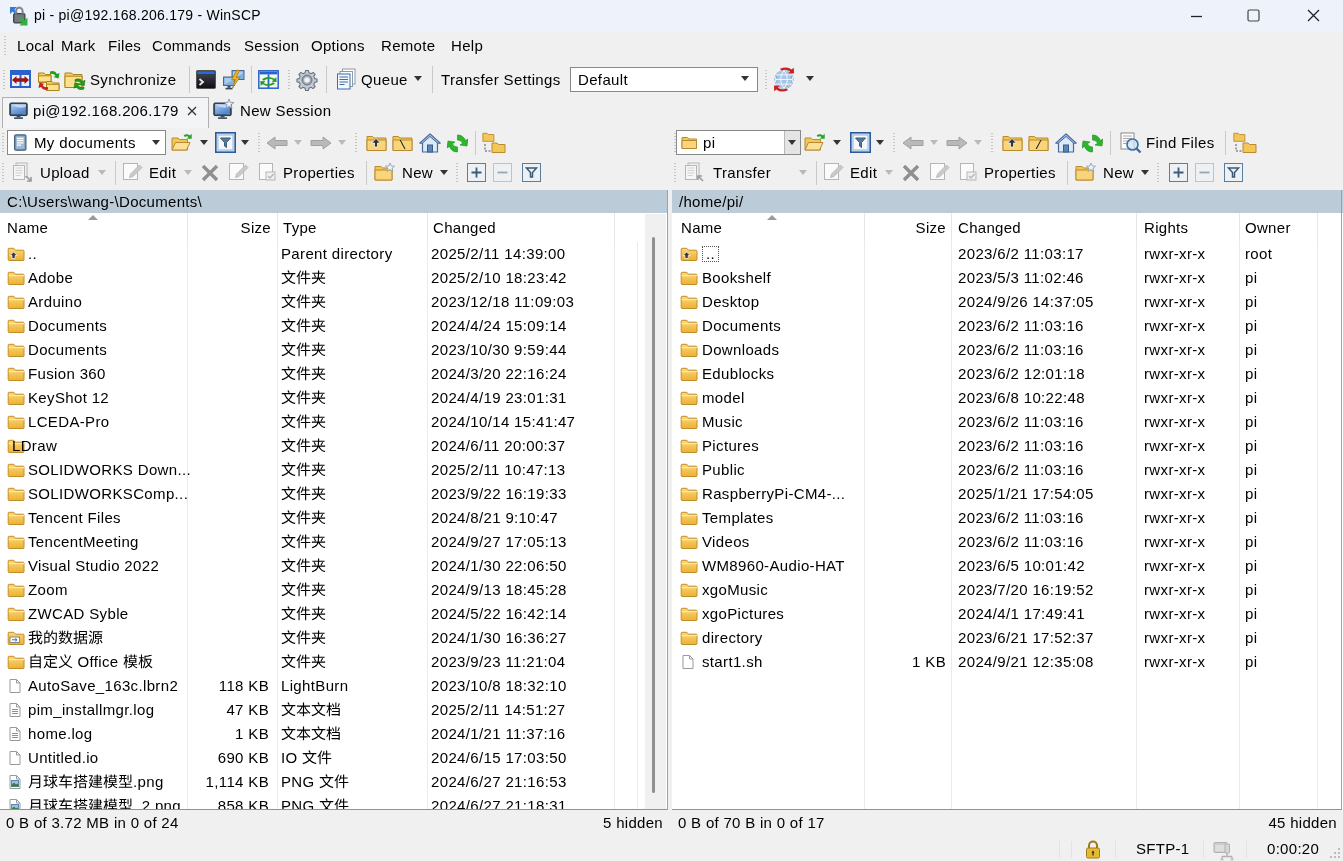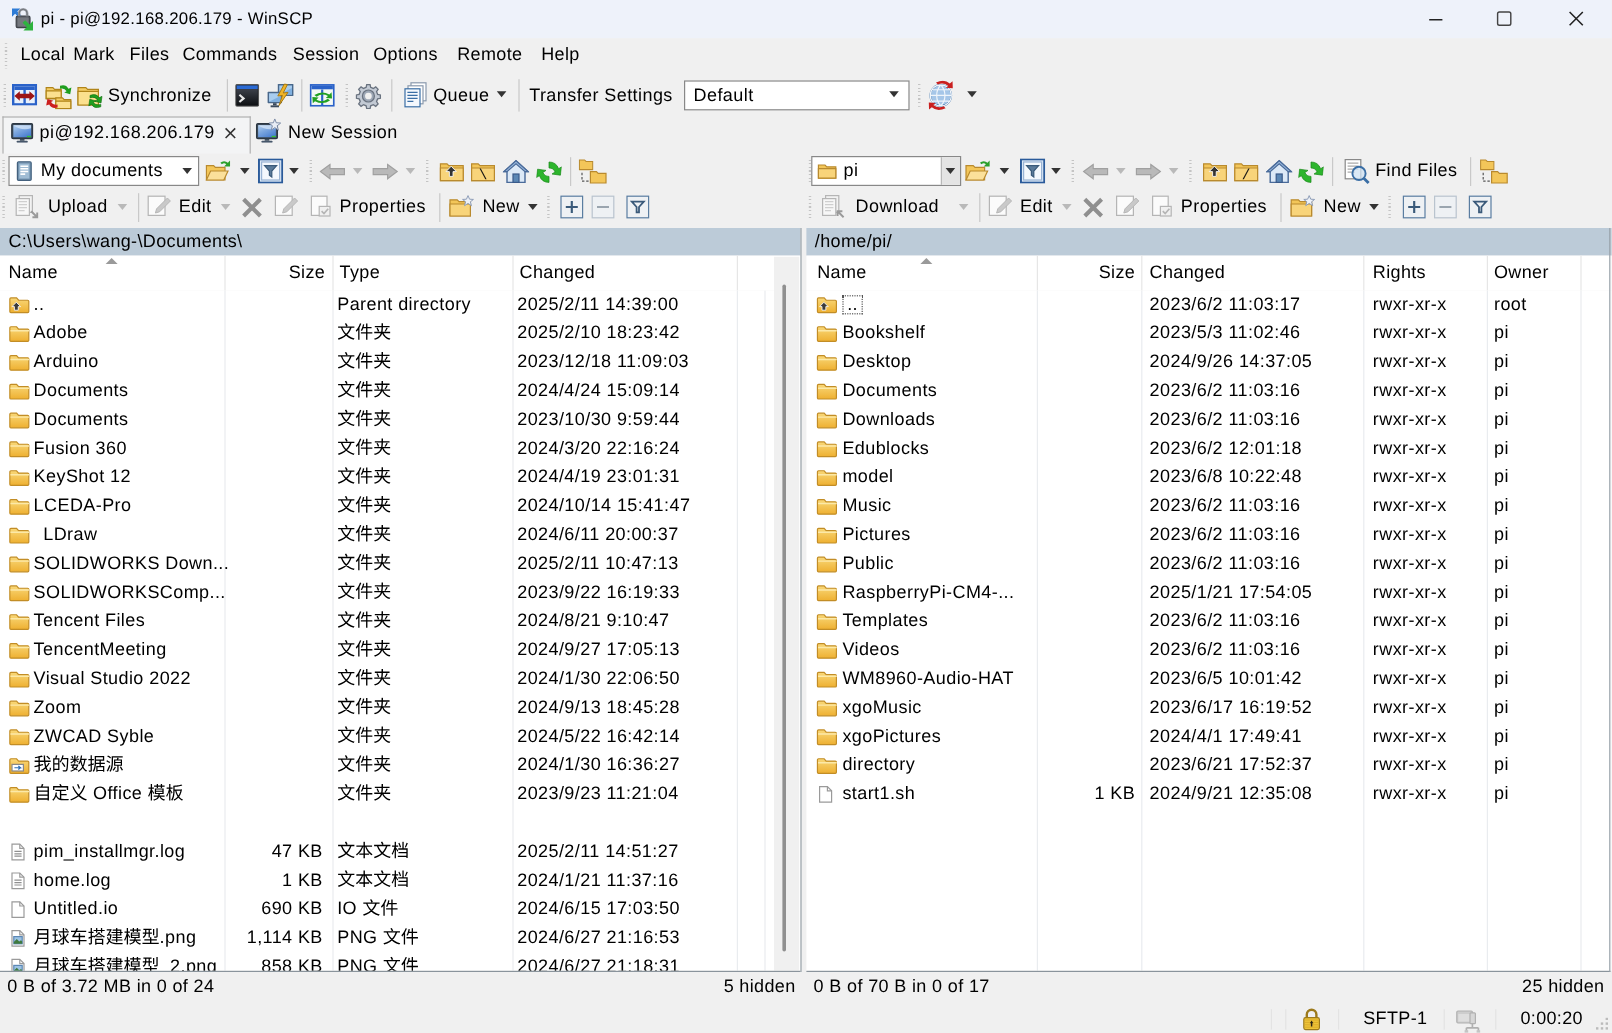--- a/index.html
+++ b/index.html
@@ -412,21 +412,21 @@
       <span class="c" style="left:28px">LCEDA-Pro</span>
       <span class="c" style="left:281px"><svg class="cj" width="45" height="16" viewBox="0 -13 45 16" style="vertical-align:-3px">
           <path d="M10.872731323242187 -9.445647583007812 12.030607910156249 -9.110991210937499Q11.078259887695312 -6.38759033203125 9.597460327148436 -4.409240112304687Q8.116660766601562 -2.430889892578125 6.047035217285156 -1.074290771484375Q3.97740966796875 0.282308349609375 1.2481585693359374 1.1629559326171874Q1.1830572509765624 1.03020263671875 1.0603546142578124 0.8306982421875Q0.9376519775390625 0.63119384765625 0.7986740112304687 0.43168945312499996Q0.659696044921875 0.23218505859375 0.54119384765625 0.10528198242187499Q3.2236431884765624 -0.6685638427734375 5.2256167602539065 -1.9236849975585937Q7.22759033203125 -3.17880615234375 8.62281280517578 -5.031903076171875Q10.018035278320312 -6.885 10.872731323242187 -9.445647583007812ZM4.0515197753906245 -9.383845825195312Q4.905466918945312 -7.061700439453125 6.358138732910156 -5.169980163574218Q7.8108105468749995 -3.278259887695312 9.850658569335938 -1.940638732910156Q11.890506591796875 -0.603017578125 14.506356811523437 0.055180664062499996Q14.385303955078124 0.1762335205078125 14.237550659179686 0.36531280517578124Q14.08979736328125 0.55439208984375 13.95666961669922 0.7447467041015625Q13.823541870117188 0.9351013183593749 13.731740112304687 1.0978546142578125Q11.042387695312499 0.35370483398437497 8.983339233398437 -1.061993408203125Q6.924290771484375 -2.477691650390625 5.446568298339844 -4.499240112304687Q3.9688458251953125 -6.5207885742187495 3.014696044921875 -9.052489013671874ZM0.7522467041015625 -9.953259887695312H14.313603515625V-8.85718505859375H0.7522467041015625ZM6.34619384765625 -12.348299560546874 7.51502197265625 -12.699757690429687Q7.864070434570312 -12.16560791015625 8.201044006347656 -11.514383239746094Q8.538017578125 -10.863158569335937 8.697916259765625 -10.392308349609374L7.461436157226562 -9.993299560546875Q7.3223876953125 -10.458299560546875 7.002964782714844 -11.125799560546874Q6.683541870117187 -11.793299560546874 6.34619384765625 -12.348299560546874ZM24.063440551757814 -12.419555053710937H25.188766479492188V1.1995550537109374H24.063440551757814ZM21.473541870117188 -11.84520263671875 22.557916259765626 -11.62979736328125Q22.35706604003906 -10.584898681640624 22.063290710449216 -9.575323791503905Q21.769515380859374 -8.565748901367186 21.400365600585936 -7.692823791503906Q21.0312158203125 -6.819898681640625 20.595466918945313 -6.1415991210937495Q20.495264282226564 -6.224251098632812 20.316610107421877 -6.332328186035156Q20.13795593261719 -6.4404052734374995 19.95637664794922 -6.540982360839843Q19.77479736328125 -6.641559448242187 19.632894287109373 -6.700810546875Q20.068643188476564 -7.325709228515625 20.424442749023438 -8.154383239746094Q20.780242309570312 -8.983057250976563 21.04439208984375 -9.92588104248047Q21.30854187011719 -10.868704833984374 21.473541870117188 -11.84520263671875ZM21.62145812988281 -9.52921142578125H28.631255493164062V-8.42398681640625H21.33765197753906ZM19.749149780273438 -5.117713623046875H29.28975769042969V-4.012489013671875H19.749149780273438ZM19.014735717773437 -12.545405273437499 20.08155944824219 -12.220647583007812Q19.610709228515624 -10.95479736328125 18.987308349609375 -9.71842071533203Q18.363907470703126 -8.482044067382812 17.637156372070315 -7.389817199707031Q16.9104052734375 -6.29759033203125 16.12200439453125 -5.4458898925781245Q16.068603515625 -5.578643188476562 15.953026428222657 -5.789473571777343Q15.837449340820312 -6.000303955078125 15.710171813964845 -6.214059448242187Q15.582894287109376 -6.4278149414062495 15.476092529296874 -6.560568237304687Q16.185140991210936 -7.293766479492187 16.838389892578125 -8.255264282226562Q17.491638793945313 -9.216762084960937 18.0548876953125 -10.313259887695313Q18.618136596679687 -11.409757690429688 19.014735717773437 -12.545405273437499ZM17.49898681640625 -8.679594726562499 18.562510986328125 -9.743118896484374 18.580810546875 -9.728118896484375V1.172105712890625H17.49898681640625ZM31.35659912109375 -10.354960327148437H43.61595153808594V-9.253035278320311H31.35659912109375ZM30.873744506835937 -5.490162963867188H44.1354052734375V-4.35898681640625H30.873744506835937ZM32.67119384765625 -8.606092529296875 33.67546691894531 -8.876396484375Q33.96526428222656 -8.437348022460938 34.223411865234375 -7.917074890136719Q34.48155944824219 -7.3968017578125 34.68098236083985 -6.908178405761719Q34.8804052734375 -6.419555053710937 34.97115417480469 -6.034656372070312L33.89592956542969 -5.713502197265624Q33.81688110351563 -6.09840087890625 33.62788330078125 -6.59909912109375Q33.43888549804687 -7.09979736328125 33.19243835449218 -7.6304956054687505Q32.9459912109375 -8.16119384765625 32.67119384765625 -8.606092529296875ZM41.04898681640625 -8.92979736328125 42.17101318359375 -8.599493408203125Q41.8944140625 -8.10119384765625 41.57956604003906 -7.560070495605468Q41.264718017578126 -7.018947143554687 40.943645324707035 -6.52702423095703Q40.622572631835936 -6.0351013183593745 40.33607482910156 -5.66520263671875L39.438603515625 -5.96220703125Q39.71925109863281 -6.35880615234375 40.019848022460934 -6.879079284667968Q40.32044494628906 -7.399352416992187 40.593966979980465 -7.942125549316406Q40.86748901367187 -8.484898681640624 41.04898681640625 -8.92979736328125ZM36.96643615722656 -12.581255493164061H38.16526428222656Q38.1594140625 -10.416903076171875 38.0994140625 -8.563876647949218Q38.0394140625 -6.710850219726562 37.73648895263672 -5.179949340820312Q37.43356384277344 -3.649048461914062 36.727288513183595 -2.426922912597656Q36.02101318359375 -1.2047973632812499 34.73723785400391 -0.2993215942382812Q33.453462524414064 0.6061541748046875 31.395911865234375 1.1962554931640625Q31.339960327148436 1.0459515380859374 31.220182800292967 0.8660220336914062Q31.1004052734375 0.6860925292968749 30.960151977539063 0.5120132446289062Q30.819898681640623 0.3379339599609375 30.683845825195313 0.2227313232421875Q32.64119384765625 -0.31141845703125 33.84981719970703 -1.1300418090820312Q35.05844055175781 -1.9486651611328125 35.70876434326172 -3.0630880737304684Q36.35908813476563 -4.177510986328125 36.61903747558594 -5.599433898925781Q36.87898681640625 -7.021356811523437 36.91978637695313 -8.762105712890625Q36.9605859375 -10.502854614257812 36.96643615722656 -12.581255493164061ZM38.1876123046875 -5.253907470703125Q38.890810546875 -3.224110107421875 40.435132141113286 -1.8297885131835938Q41.97945373535156 -0.4354669189453125 44.31135681152344 0.11773132324218749Q44.19030395507812 0.2387841796875 44.045475769042966 0.41743835449218747Q43.90064758300781 0.596092529296875 43.7795947265625 0.7818722534179687Q43.65854187011719 0.9676519775390625 43.57259033203125 1.1212554931640624Q41.943885498046875 0.6745550537109375 40.70346038818359 -0.16964538574218746Q39.46303527832031 -1.0138458251953124 38.575636596679686 -2.227722473144531Q37.68823791503906 -3.4415991210937498 37.13653747558594 -5.001903076171875Z"></path>
         </svg></span>
       <span class="c" style="left:431px">2024/10/14 15:41:47</span>
     </div>
     <div class="row" style="top:192px">
       <svg class="ic" style="left:7px;top:4px" width="18" height="16">
         <use href="#fo"></use>
       </svg>
-      <span class="c" style="left:36px">LDraw</span>
+      <span class="c" style="left:12px">LDraw</span>
       <span class="c" style="left:281px"><svg class="cj" width="45" height="16" viewBox="0 -13 45 16" style="vertical-align:-3px">
           <path d="M10.872731323242187 -9.445647583007812 12.030607910156249 -9.110991210937499Q11.078259887695312 -6.38759033203125 9.597460327148436 -4.409240112304687Q8.116660766601562 -2.430889892578125 6.047035217285156 -1.074290771484375Q3.97740966796875 0.282308349609375 1.2481585693359374 1.1629559326171874Q1.1830572509765624 1.03020263671875 1.0603546142578124 0.8306982421875Q0.9376519775390625 0.63119384765625 0.7986740112304687 0.43168945312499996Q0.659696044921875 0.23218505859375 0.54119384765625 0.10528198242187499Q3.2236431884765624 -0.6685638427734375 5.2256167602539065 -1.9236849975585937Q7.22759033203125 -3.17880615234375 8.62281280517578 -5.031903076171875Q10.018035278320312 -6.885 10.872731323242187 -9.445647583007812ZM4.0515197753906245 -9.383845825195312Q4.905466918945312 -7.061700439453125 6.358138732910156 -5.169980163574218Q7.8108105468749995 -3.278259887695312 9.850658569335938 -1.940638732910156Q11.890506591796875 -0.603017578125 14.506356811523437 0.055180664062499996Q14.385303955078124 0.1762335205078125 14.237550659179686 0.36531280517578124Q14.08979736328125 0.55439208984375 13.95666961669922 0.7447467041015625Q13.823541870117188 0.9351013183593749 13.731740112304687 1.0978546142578125Q11.042387695312499 0.35370483398437497 8.983339233398437 -1.061993408203125Q6.924290771484375 -2.477691650390625 5.446568298339844 -4.499240112304687Q3.9688458251953125 -6.5207885742187495 3.014696044921875 -9.052489013671874ZM0.7522467041015625 -9.953259887695312H14.313603515625V-8.85718505859375H0.7522467041015625ZM6.34619384765625 -12.348299560546874 7.51502197265625 -12.699757690429687Q7.864070434570312 -12.16560791015625 8.201044006347656 -11.514383239746094Q8.538017578125 -10.863158569335937 8.697916259765625 -10.392308349609374L7.461436157226562 -9.993299560546875Q7.3223876953125 -10.458299560546875 7.002964782714844 -11.125799560546874Q6.683541870117187 -11.793299560546874 6.34619384765625 -12.348299560546874ZM24.063440551757814 -12.419555053710937H25.188766479492188V1.1995550537109374H24.063440551757814ZM21.473541870117188 -11.84520263671875 22.557916259765626 -11.62979736328125Q22.35706604003906 -10.584898681640624 22.063290710449216 -9.575323791503905Q21.769515380859374 -8.565748901367186 21.400365600585936 -7.692823791503906Q21.0312158203125 -6.819898681640625 20.595466918945313 -6.1415991210937495Q20.495264282226564 -6.224251098632812 20.316610107421877 -6.332328186035156Q20.13795593261719 -6.4404052734374995 19.95637664794922 -6.540982360839843Q19.77479736328125 -6.641559448242187 19.632894287109373 -6.700810546875Q20.068643188476564 -7.325709228515625 20.424442749023438 -8.154383239746094Q20.780242309570312 -8.983057250976563 21.04439208984375 -9.92588104248047Q21.30854187011719 -10.868704833984374 21.473541870117188 -11.84520263671875ZM21.62145812988281 -9.52921142578125H28.631255493164062V-8.42398681640625H21.33765197753906ZM19.749149780273438 -5.117713623046875H29.28975769042969V-4.012489013671875H19.749149780273438ZM19.014735717773437 -12.545405273437499 20.08155944824219 -12.220647583007812Q19.610709228515624 -10.95479736328125 18.987308349609375 -9.71842071533203Q18.363907470703126 -8.482044067382812 17.637156372070315 -7.389817199707031Q16.9104052734375 -6.29759033203125 16.12200439453125 -5.4458898925781245Q16.068603515625 -5.578643188476562 15.953026428222657 -5.789473571777343Q15.837449340820312 -6.000303955078125 15.710171813964845 -6.214059448242187Q15.582894287109376 -6.4278149414062495 15.476092529296874 -6.560568237304687Q16.185140991210936 -7.293766479492187 16.838389892578125 -8.255264282226562Q17.491638793945313 -9.216762084960937 18.0548876953125 -10.313259887695313Q18.618136596679687 -11.409757690429688 19.014735717773437 -12.545405273437499ZM17.49898681640625 -8.679594726562499 18.562510986328125 -9.743118896484374 18.580810546875 -9.728118896484375V1.172105712890625H17.49898681640625ZM31.35659912109375 -10.354960327148437H43.61595153808594V-9.253035278320311H31.35659912109375ZM30.873744506835937 -5.490162963867188H44.1354052734375V-4.35898681640625H30.873744506835937ZM32.67119384765625 -8.606092529296875 33.67546691894531 -8.876396484375Q33.96526428222656 -8.437348022460938 34.223411865234375 -7.917074890136719Q34.48155944824219 -7.3968017578125 34.68098236083985 -6.908178405761719Q34.8804052734375 -6.419555053710937 34.97115417480469 -6.034656372070312L33.89592956542969 -5.713502197265624Q33.81688110351563 -6.09840087890625 33.62788330078125 -6.59909912109375Q33.43888549804687 -7.09979736328125 33.19243835449218 -7.6304956054687505Q32.9459912109375 -8.16119384765625 32.67119384765625 -8.606092529296875ZM41.04898681640625 -8.92979736328125 42.17101318359375 -8.599493408203125Q41.8944140625 -8.10119384765625 41.57956604003906 -7.560070495605468Q41.264718017578126 -7.018947143554687 40.943645324707035 -6.52702423095703Q40.622572631835936 -6.0351013183593745 40.33607482910156 -5.66520263671875L39.438603515625 -5.96220703125Q39.71925109863281 -6.35880615234375 40.019848022460934 -6.879079284667968Q40.32044494628906 -7.399352416992187 40.593966979980465 -7.942125549316406Q40.86748901367187 -8.484898681640624 41.04898681640625 -8.92979736328125ZM36.96643615722656 -12.581255493164061H38.16526428222656Q38.1594140625 -10.416903076171875 38.0994140625 -8.563876647949218Q38.0394140625 -6.710850219726562 37.73648895263672 -5.179949340820312Q37.43356384277344 -3.649048461914062 36.727288513183595 -2.426922912597656Q36.02101318359375 -1.2047973632812499 34.73723785400391 -0.2993215942382812Q33.453462524414064 0.6061541748046875 31.395911865234375 1.1962554931640625Q31.339960327148436 1.0459515380859374 31.220182800292967 0.8660220336914062Q31.1004052734375 0.6860925292968749 30.960151977539063 0.5120132446289062Q30.819898681640623 0.3379339599609375 30.683845825195313 0.2227313232421875Q32.64119384765625 -0.31141845703125 33.84981719970703 -1.1300418090820312Q35.05844055175781 -1.9486651611328125 35.70876434326172 -3.0630880737304684Q36.35908813476563 -4.177510986328125 36.61903747558594 -5.599433898925781Q36.87898681640625 -7.021356811523437 36.91978637695313 -8.762105712890625Q36.9605859375 -10.502854614257812 36.96643615722656 -12.581255493164061ZM38.1876123046875 -5.253907470703125Q38.890810546875 -3.224110107421875 40.435132141113286 -1.8297885131835938Q41.97945373535156 -0.4354669189453125 44.31135681152344 0.11773132324218749Q44.19030395507812 0.2387841796875 44.045475769042966 0.41743835449218747Q43.90064758300781 0.596092529296875 43.7795947265625 0.7818722534179687Q43.65854187011719 0.9676519775390625 43.57259033203125 1.1212554931640624Q41.943885498046875 0.6745550537109375 40.70346038818359 -0.16964538574218746Q39.46303527832031 -1.0138458251953124 38.575636596679686 -2.227722473144531Q37.68823791503906 -3.4415991210937498 37.13653747558594 -5.001903076171875Z"></path>
         </svg></span>
       <span class="c" style="left:431px">2024/6/11 20:00:37</span>
     </div>
     <div class="row" style="top:216px">
       <svg class="ic" style="left:7px;top:4px" width="18" height="16">
         <use href="#fo"></use>
       </svg>
       <span class="c" style="left:28px">SOLIDWORKS Down...</span>
@@ -513,20 +513,29 @@
       </svg>
       <span class="c" style="left:28px"><svg class="cj" width="45" height="16" viewBox="0 -13 45 16" style="vertical-align:-3px">
           <path d="M3.205506591796875 -7.228361206054688H11.919735717773436V-6.169938354492187H3.205506591796875ZM3.205506591796875 -3.9660131835937498H11.919735717773436V-2.916740112304687H3.205506591796875ZM3.205506591796875 -0.6886651611328125H11.919735717773436V0.3697576904296875H3.205506591796875ZM2.4433392333984374 -10.550709228515625H12.788259887695313V1.13880615234375H11.616132202148437V-9.47218505859375H3.57781494140625V1.21200439453125H2.4433392333984374ZM6.829634399414062 -12.629555053710938 8.136317138671874 -12.451052856445312Q7.887916259765625 -11.780850219726561 7.614090270996094 -11.102024230957031Q7.3402642822265625 -10.4231982421875 7.085264282226563 -9.931497802734375L6.081740112304687 -10.1268017578125Q6.220039672851562 -10.480202636718749 6.36328857421875 -10.923977966308593Q6.5065374755859375 -11.367753295898437 6.634786376953125 -11.814453735351563Q6.763035278320312 -12.261154174804688 6.829634399414062 -12.629555053710938ZM18.166356811523436 -7.972955932617187H26.920039672851562V-6.891132202148437H18.166356811523436ZM22.49085021972656 -4.43220703125H27.54255065917969V-3.3712335205078126H22.49085021972656ZM21.899837036132812 -7.464290771484375H23.063563842773437V0.134696044921875L21.899837036132812 -0.025506591796875ZM18.365687255859374 -5.675101318359375 19.50601318359375 -5.5565991210937495Q19.193563842773436 -3.2831982421875 18.462764282226562 -1.5772467041015625Q17.731964721679688 0.128704833984375 16.46026428222656 1.238704833984375Q16.3776123046875 1.13520263671875 16.210658569335937 0.9920242309570313Q16.043704833984375 0.8488458251953125 15.86340087890625 0.708592529296875Q15.683096923828124 0.5683392333984375 15.547044067382812 0.49153747558593747Q16.80194274902344 -0.48240966796874996 17.464715881347658 -2.058907470703125Q18.127489013671877 -3.6354052734374998 18.365687255859374 -5.675101318359375ZM19.07866516113281 -3.7503039550781248Q19.472713623046875 -2.607308349609375 20.09836120605469 -1.8958612060546876Q20.724008789062502 -1.1844140625 21.551255493164064 -0.8112158203125Q22.378502197265625 -0.438017578125 23.378997802734375 -0.3009933471679687Q24.379493408203125 -0.1639691162109375 25.52323791503906 -0.1639691162109375Q25.689290771484373 -0.1639691162109375 26.06481719970703 -0.1639691162109375Q26.440343627929686 -0.1639691162109375 26.916669616699217 -0.1639691162109375Q27.392995605468748 -0.1639691162109375 27.88432159423828 -0.16689422607421872Q28.37564758300781 -0.16981933593749998 28.782449340820314 -0.17274444580078124Q29.189251098632813 -0.1756695556640625 29.406154174804687 -0.181519775390625Q29.320202636718747 -0.0454669189453125 29.23132598876953 0.1598876953125Q29.142449340820313 0.3652423095703125 29.07734802246094 0.5793722534179687Q29.012246704101564 0.793502197265625 28.979696044921873 0.95880615234375H28.236295166015623H25.467286376953126Q24.128237915039062 0.95880615234375 22.996264343261718 0.7833810424804688Q21.864290771484374 0.6079559326171875 20.956041870117186 0.1462554931640625Q20.04779296875 -0.3154449462890625 19.345343627929687 -1.1742709350585938Q18.642894287109375 -2.033096923828125 18.162894287109374 -3.3998986816406247ZM16.234493408203125 -10.910709228515625H28.77135681152344V-7.629290771484374H27.619330444335937V-9.834735717773437H17.345568237304686V-7.629290771484374H16.234493408203125ZM21.38759033203125 -12.386700439453124 22.497916259765624 -12.699757690429687Q22.758766479492188 -12.272105712890625 23.019991149902346 -11.75445373535156Q23.2812158203125 -11.236801757812499 23.3862158203125 -10.854149780273437L22.223237915039064 -10.493541870117188Q22.12663879394531 -10.864493408203124 21.889189453125 -11.401345825195312Q21.651740112304687 -11.9381982421875 21.38759033203125 -12.386700439453124ZM33.217066040039064 -10.875444946289061Q33.94516296386719 -8.942246704101562 35.024110107421876 -7.216649780273437Q36.10305725097656 -5.491052856445313 37.518755493164065 -4.045506591796875Q38.93445373535156 -2.5999603271484375 40.6682290649414 -1.5235638427734375Q42.40200439453125 -0.44716735839843746 44.43060791015625 0.178480224609375Q44.30955505371094 0.2995330810546875 44.1618017578125 0.4765374755859375Q44.01404846191406 0.6535418701171875 43.87799560546875 0.8409713745117187Q43.74194274902344 1.02840087890625 43.65014099121094 1.18200439453125Q41.559735717773435 0.4912554931640625 39.80548461914063 -0.6456674194335937Q38.051233520507814 -1.78259033203125 36.628409729003906 -3.2928634643554684Q35.2055859375 -4.803136596679687 34.09573791503906 -6.636436157226562Q32.98588989257812 -8.469735717773437 32.17514099121094 -10.5473876953125ZM41.882691650390626 -11.498704833984375 43.02811889648437 -11.140647583007812Q42.292369995117184 -9.017246704101563 41.25699554443359 -7.144645385742187Q40.22162109375 -5.272044067382812 38.80614532470703 -3.70529296875Q37.39066955566406 -2.138541870117187 35.49961669921875 -0.9072665405273437Q33.608563842773435 0.32400878906249997 31.15560791015625 1.1797576904296874Q31.057955932617187 0.9643524169921874 30.876002197265624 0.6825704956054687Q30.69404846191406 0.40078857421874997 30.53714538574219 0.21793395996093748Q32.902348022460934 -0.56101318359375 34.72574890136718 -1.7292114257812499Q36.54914978027344 -2.8974096679687498 37.91617401123047 -4.399433898925781Q39.283198242187495 -5.901458129882812 40.25347137451172 -7.688482360839843Q41.223744506835935 -9.475506591796874 41.882691650390626 -11.498704833984375ZM36.191233520507815 -12.292348022460937 37.16550659179688 -12.662854614257812Q37.45305725097656 -12.096154174804687 37.75268280029297 -11.445303955078124Q38.052308349609376 -10.794453735351562 38.30235900878906 -10.176528625488281Q38.552409667968746 -9.558603515625 38.70496032714844 -9.066903076171874L37.67728637695313 -8.634594726562499Q37.5455859375 -9.135444946289063 37.293885498046876 -9.76799560546875Q37.04218505859375 -10.400546264648437 36.75755950927734 -11.063096923828123Q36.47293395996094 -11.725647583007811 36.191233520507815 -12.292348022460937Z"></path>
         </svg> Office <svg class="cj" width="30" height="16" viewBox="0 -13 30 16" style="vertical-align:-3px">
           <path d="M5.40720703125 -11.357713623046875H14.17020263671875V-10.402044067382812H5.40720703125ZM5.097308349609375 -3.0880572509765623H14.1504052734375V-2.1323876953125H5.097308349609375ZM7.608440551757813 -12.596255493164062H8.675264282226562V-9.26700439453125H7.608440551757813ZM10.978643188476562 -12.596255493164062H12.068867797851562V-9.26700439453125H10.978643188476562ZM7.076722412109374 -6.260242309570312V-5.178158569335937H12.30358154296875V-6.260242309570312ZM7.076722412109374 -8.136740112304688V-7.072955932617187H12.30358154296875V-8.136740112304688ZM6.027449340820312 -8.981255493164062H13.387955932617187V-4.333643188476563H6.027449340820312ZM9.09779296875 -4.473744506835938H10.203017578125Q10.085568237304686 -3.3721453857421873 9.823969116210936 -2.4763458251953123Q9.562369995117187 -1.5805462646484374 9.03114532470703 -0.8726211547851562Q8.499920654296874 -0.164696044921875 7.593169555664062 0.34950439453124993Q6.68641845703125 0.8637048339843749 5.27281494140625 1.2054052734375Q5.201863403320313 1.0075506591796874 5.022834777832031 0.7370947265625Q4.84380615234375 0.4666387939453125 4.681052856445312 0.30718505859375Q5.982753295898437 0.0247357177734375 6.801002197265625 -0.40553741455078124Q7.619251098632812 -0.835810546875 8.08702423095703 -1.4285330200195312Q8.55479736328125 -2.0212554931640625 8.77799560546875 -2.7826519775390626Q9.00119384765625 -3.544048461914062 9.09779296875 -4.473744506835938ZM10.460123291015625 -2.7691497802734375Q10.929171752929687 -1.6096563720703125 11.970466918945313 -0.828310546875Q13.011762084960937 -0.0469647216796875 14.493907470703125 0.2629339599609375Q14.378704833984374 0.372286376953125 14.242651977539062 0.5363150024414063Q14.10659912109375 0.7003436279296875 13.991396484374999 0.8731475830078125Q13.87619384765625 1.0459515380859374 13.796092529296875 1.193704833984375Q12.202044067382811 0.7678546142578124 11.116123352050781 -0.18592071533203125Q10.03020263671875 -1.139696044921875 9.50520263671875 -2.5646960449218748ZM0.75299560546875 -9.704859008789063H5.2510528564453125V-8.6555859375H0.75299560546875ZM2.622286376953125 -12.6054052734375H3.6982598876953126V1.1779559326171876H2.622286376953125ZM2.69759033203125 -9.029088134765624 3.3925506591796872 -8.792832641601562Q3.23340087890625 -7.89358154296875 2.990101318359375 -6.915656433105468Q2.7468017578125 -5.937731323242187 2.443502197265625 -5.000231323242187Q2.14020263671875 -4.062731323242187 1.79520263671875 -3.2527313232421875Q1.45020263671875 -2.4427313232421874 1.078502197265625 -1.866881103515625Q1.0159515380859374 -2.0263348388671876 0.9120748901367186 -2.2254647827148437Q0.8081982421874999 -2.4245947265625 0.6955462646484374 -2.619149780273437Q0.582894287109375 -2.813704833984375 0.47609252929687496 -2.9490087890625Q0.8269427490234375 -3.453907470703125 1.166092529296875 -4.1633303833007815Q1.5052423095703125 -4.872753295898438 1.8010418701171875 -5.701275329589844Q2.0968414306640626 -6.52979736328125 2.3251409912109375 -7.385394287109374Q2.5534405517578125 -8.2409912109375 2.69759033203125 -9.029088134765624ZM3.6481585693359375 -8.115140991210938Q3.7740087890625 -7.9409912109375 4.036134338378906 -7.526466979980468Q4.298259887695313 -7.111942749023437 4.594960327148438 -6.620768737792968Q4.891660766601563 -6.1295947265625 5.140436096191406 -5.712145385742188Q5.38921142578125 -5.294696044921875 5.4850616455078125 -5.105546264648438L4.777348022460937 -4.2826300048828125Q4.660647583007813 -4.584431762695313 4.436922912597656 -5.056931762695312Q4.2131982421875 -5.529431762695312 3.9578237915039063 -6.042731323242187Q3.7024493408203125 -6.556030883789062 3.4653744506835937 -6.993955993652344Q3.228299560546875 -7.431881103515625 3.0848986816406248 -7.673682861328125ZM15.865343627929688 -9.704859008789063H20.805V-8.6555859375H15.865343627929688ZM17.957083740234374 -12.6054052734375H19.01220703125V1.1779559326171876H17.957083740234374ZM17.956334838867186 -9.029088134765624 18.545242309570312 -8.777832641601561Q18.373643188476564 -7.860281982421875 18.10874450683594 -6.886931762695312Q17.843845825195313 -5.91358154296875 17.514372253417967 -4.97608154296875Q17.184898681640625 -4.03858154296875 16.81207489013672 -3.2360815429687495Q16.439251098632813 -2.4335815429687497 16.057651977539063 -1.8727313232421874Q16.004251098632814 -2.0263348388671876 15.906224670410158 -2.2254647827148437Q15.8081982421875 -2.4245947265625 15.69682159423828 -2.6220748901367186Q15.585444946289062 -2.8195550537109373 15.484493408203125 -2.9490087890625Q15.871942749023438 -3.4330572509765624 16.240191650390624 -4.139555053710938Q16.608440551757813 -4.846052856445312 16.93791412353516 -5.6729251098632805Q17.2673876953125 -6.49979736328125 17.530636596679688 -7.362894287109374Q17.793885498046876 -8.225991210937499 17.956334838867186 -9.029088134765624ZM18.945607910156248 -8.261092529296874Q19.071458129882814 -8.111092529296874 19.331033020019532 -7.728592529296874Q19.59060791015625 -7.346092529296874 19.88310791015625 -6.891517639160156Q20.175607910156252 -6.436942749023437 20.42768280029297 -6.054442749023437Q20.67975769042969 -5.6719427490234375 20.778907470703125 -5.491942749023437L20.092044067382812 -4.628074951171874Q19.977894287109375 -4.9115771484375 19.764220275878905 -5.357903137207031Q19.55054626464844 -5.804229125976562 19.30229736328125 -6.283854675292968Q19.054048461914064 -6.763480224609375 18.824099121093752 -7.175231323242187Q18.594149780273437 -7.586982421875 18.447449340820313 -7.825484619140624ZM21.419696044921874 -11.18281494140625H22.519070434570313V-7.520568237304687Q22.519070434570313 -6.567916259765624 22.44572021484375 -5.439312744140625Q22.372369995117186 -4.310709228515625 22.16566955566406 -3.1254052734375Q21.958969116210938 -1.940101318359375 21.56349334716797 -0.8173480224609375Q21.168017578125 0.3054052734375 20.51461669921875 1.2372070312499999Q20.416964721679687 1.133704833984375 20.24416076660156 1.0097268676757811Q20.071356811523437 0.8857489013671874 19.90020263671875 0.7705462646484375Q19.72904846191406 0.6553436279296875 19.59299560546875 0.6052423095703124Q20.219696044921875 -0.2914581298828125 20.587196044921875 -1.3299096679687499Q20.954696044921874 -2.3683612060546873 21.134696044921874 -3.459312744140625Q21.314696044921874 -4.550264282226562 21.367196044921876 -5.5962158203125Q21.419696044921874 -6.642167358398437 21.419696044921874 -7.529718017578125ZM21.94380615234375 -8.167066040039062H27.965546264648438V-7.137894287109375H21.94380615234375ZM27.567286376953124 -8.167066040039062H27.768440551757813L27.960444946289062 -8.208766479492187L28.66666076660156 -7.989312744140625Q28.241863403320313 -5.5498590087890625 27.336317138671873 -3.7533810424804686Q26.430770874023438 -1.9569030761718749 25.145497741699216 -0.7408502197265625Q23.860224609375 0.47520263671874996 22.287471313476562 1.202105712890625Q22.216519775390623 1.06020263671875 22.096742248535154 0.8919735717773438Q21.976964721679686 0.7237445068359375 21.851336975097656 0.556790771484375Q21.725709228515626 0.3898370361328125 21.601356811523438 0.280484619140625Q23.04720703125 -0.319515380859375 24.260253295898437 -1.4395660400390626Q25.473299560546877 -2.55961669921875 26.3345947265625 -4.194991149902344Q27.195889892578123 -5.830365600585937 27.567286376953124 -7.9476123046875ZM23.877775268554686 -7.519048461914062Q24.299273071289065 -5.728502197265625 25.042744445800782 -4.173381042480469Q25.7862158203125 -2.6182598876953125 26.89553741455078 -1.4734625244140624Q28.00485900878906 -0.32866516113281247 29.50305725097656 0.265484619140625Q29.37285461425781 0.3748370361328125 29.228026428222655 0.5447158813476562Q29.0831982421875 0.7145947265625 28.950070495605466 0.8932489013671874Q28.816942749023436 1.0719030761718749 28.7309912109375 1.225506591796875Q27.180140991210937 0.5245550537109375 26.047418518066408 -0.7250198364257812Q24.914696044921875 -1.9745947265625 24.153674011230468 -3.653319396972656Q23.39265197753906 -5.332044067382812 22.926903076171875 -7.326295166015624ZM28.17884582519531 -12.3126123046875 28.94101318359375 -11.41439208984375Q28.277409667968747 -11.147691650390625 27.40853302001953 -10.946841430664062Q26.53965637207031 -10.7459912109375 25.57125549316406 -10.601841430664063Q24.60285461425781 -10.457691650390625 23.620729064941408 -10.367317199707031Q22.638603515625 -10.276942749023437 21.73020263671875 -10.225343627929687Q21.703502197265625 -10.432348022460937 21.613350219726563 -10.71157928466797Q21.5231982421875 -10.990810546875 21.419696044921874 -11.18281494140625Q22.303947143554687 -11.240264282226562 23.252246704101562 -11.336488952636717Q24.200546264648438 -11.432713623046874 25.11757049560547 -11.571013183593749Q26.0345947265625 -11.709312744140625 26.823744506835936 -11.893887634277345Q27.612894287109377 -12.078462524414062 28.17884582519531 -12.3126123046875Z"></path>
         </svg></span>
       <span class="c" style="left:281px"><svg class="cj" width="45" height="16" viewBox="0 -13 45 16" style="vertical-align:-3px">
           <path d="M10.872731323242187 -9.445647583007812 12.030607910156249 -9.110991210937499Q11.078259887695312 -6.38759033203125 9.597460327148436 -4.409240112304687Q8.116660766601562 -2.430889892578125 6.047035217285156 -1.074290771484375Q3.97740966796875 0.282308349609375 1.2481585693359374 1.1629559326171874Q1.1830572509765624 1.03020263671875 1.0603546142578124 0.8306982421875Q0.9376519775390625 0.63119384765625 0.7986740112304687 0.43168945312499996Q0.659696044921875 0.23218505859375 0.54119384765625 0.10528198242187499Q3.2236431884765624 -0.6685638427734375 5.2256167602539065 -1.9236849975585937Q7.22759033203125 -3.17880615234375 8.62281280517578 -5.031903076171875Q10.018035278320312 -6.885 10.872731323242187 -9.445647583007812ZM4.0515197753906245 -9.383845825195312Q4.905466918945312 -7.061700439453125 6.358138732910156 -5.169980163574218Q7.8108105468749995 -3.278259887695312 9.850658569335938 -1.940638732910156Q11.890506591796875 -0.603017578125 14.506356811523437 0.055180664062499996Q14.385303955078124 0.1762335205078125 14.237550659179686 0.36531280517578124Q14.08979736328125 0.55439208984375 13.95666961669922 0.7447467041015625Q13.823541870117188 0.9351013183593749 13.731740112304687 1.0978546142578125Q11.042387695312499 0.35370483398437497 8.983339233398437 -1.061993408203125Q6.924290771484375 -2.477691650390625 5.446568298339844 -4.499240112304687Q3.9688458251953125 -6.5207885742187495 3.014696044921875 -9.052489013671874ZM0.7522467041015625 -9.953259887695312H14.313603515625V-8.85718505859375H0.7522467041015625ZM6.34619384765625 -12.348299560546874 7.51502197265625 -12.699757690429687Q7.864070434570312 -12.16560791015625 8.201044006347656 -11.514383239746094Q8.538017578125 -10.863158569335937 8.697916259765625 -10.392308349609374L7.461436157226562 -9.993299560546875Q7.3223876953125 -10.458299560546875 7.002964782714844 -11.125799560546874Q6.683541870117187 -11.793299560546874 6.34619384765625 -12.348299560546874ZM24.063440551757814 -12.419555053710937H25.188766479492188V1.1995550537109374H24.063440551757814ZM21.473541870117188 -11.84520263671875 22.557916259765626 -11.62979736328125Q22.35706604003906 -10.584898681640624 22.063290710449216 -9.575323791503905Q21.769515380859374 -8.565748901367186 21.400365600585936 -7.692823791503906Q21.0312158203125 -6.819898681640625 20.595466918945313 -6.1415991210937495Q20.495264282226564 -6.224251098632812 20.316610107421877 -6.332328186035156Q20.13795593261719 -6.4404052734374995 19.95637664794922 -6.540982360839843Q19.77479736328125 -6.641559448242187 19.632894287109373 -6.700810546875Q20.068643188476564 -7.325709228515625 20.424442749023438 -8.154383239746094Q20.780242309570312 -8.983057250976563 21.04439208984375 -9.92588104248047Q21.30854187011719 -10.868704833984374 21.473541870117188 -11.84520263671875ZM21.62145812988281 -9.52921142578125H28.631255493164062V-8.42398681640625H21.33765197753906ZM19.749149780273438 -5.117713623046875H29.28975769042969V-4.012489013671875H19.749149780273438ZM19.014735717773437 -12.545405273437499 20.08155944824219 -12.220647583007812Q19.610709228515624 -10.95479736328125 18.987308349609375 -9.71842071533203Q18.363907470703126 -8.482044067382812 17.637156372070315 -7.389817199707031Q16.9104052734375 -6.29759033203125 16.12200439453125 -5.4458898925781245Q16.068603515625 -5.578643188476562 15.953026428222657 -5.789473571777343Q15.837449340820312 -6.000303955078125 15.710171813964845 -6.214059448242187Q15.582894287109376 -6.4278149414062495 15.476092529296874 -6.560568237304687Q16.185140991210936 -7.293766479492187 16.838389892578125 -8.255264282226562Q17.491638793945313 -9.216762084960937 18.0548876953125 -10.313259887695313Q18.618136596679687 -11.409757690429688 19.014735717773437 -12.545405273437499ZM17.49898681640625 -8.679594726562499 18.562510986328125 -9.743118896484374 18.580810546875 -9.728118896484375V1.172105712890625H17.49898681640625ZM31.35659912109375 -10.354960327148437H43.61595153808594V-9.253035278320311H31.35659912109375ZM30.873744506835937 -5.490162963867188H44.1354052734375V-4.35898681640625H30.873744506835937ZM32.67119384765625 -8.606092529296875 33.67546691894531 -8.876396484375Q33.96526428222656 -8.437348022460938 34.223411865234375 -7.917074890136719Q34.48155944824219 -7.3968017578125 34.68098236083985 -6.908178405761719Q34.8804052734375 -6.419555053710937 34.97115417480469 -6.034656372070312L33.89592956542969 -5.713502197265624Q33.81688110351563 -6.09840087890625 33.62788330078125 -6.59909912109375Q33.43888549804687 -7.09979736328125 33.19243835449218 -7.6304956054687505Q32.9459912109375 -8.16119384765625 32.67119384765625 -8.606092529296875ZM41.04898681640625 -8.92979736328125 42.17101318359375 -8.599493408203125Q41.8944140625 -8.10119384765625 41.57956604003906 -7.560070495605468Q41.264718017578126 -7.018947143554687 40.943645324707035 -6.52702423095703Q40.622572631835936 -6.0351013183593745 40.33607482910156 -5.66520263671875L39.438603515625 -5.96220703125Q39.71925109863281 -6.35880615234375 40.019848022460934 -6.879079284667968Q40.32044494628906 -7.399352416992187 40.593966979980465 -7.942125549316406Q40.86748901367187 -8.484898681640624 41.04898681640625 -8.92979736328125ZM36.96643615722656 -12.581255493164061H38.16526428222656Q38.1594140625 -10.416903076171875 38.0994140625 -8.563876647949218Q38.0394140625 -6.710850219726562 37.73648895263672 -5.179949340820312Q37.43356384277344 -3.649048461914062 36.727288513183595 -2.426922912597656Q36.02101318359375 -1.2047973632812499 34.73723785400391 -0.2993215942382812Q33.453462524414064 0.6061541748046875 31.395911865234375 1.1962554931640625Q31.339960327148436 1.0459515380859374 31.220182800292967 0.8660220336914062Q31.1004052734375 0.6860925292968749 30.960151977539063 0.5120132446289062Q30.819898681640623 0.3379339599609375 30.683845825195313 0.2227313232421875Q32.64119384765625 -0.31141845703125 33.84981719970703 -1.1300418090820312Q35.05844055175781 -1.9486651611328125 35.70876434326172 -3.0630880737304684Q36.35908813476563 -4.177510986328125 36.61903747558594 -5.599433898925781Q36.87898681640625 -7.021356811523437 36.91978637695313 -8.762105712890625Q36.9605859375 -10.502854614257812 36.96643615722656 -12.581255493164061ZM38.1876123046875 -5.253907470703125Q38.890810546875 -3.224110107421875 40.435132141113286 -1.8297885131835938Q41.97945373535156 -0.4354669189453125 44.31135681152344 0.11773132324218749Q44.19030395507812 0.2387841796875 44.045475769042966 0.41743835449218747Q43.90064758300781 0.596092529296875 43.7795947265625 0.7818722534179687Q43.65854187011719 0.9676519775390625 43.57259033203125 1.1212554931640624Q41.943885498046875 0.6745550537109375 40.70346038818359 -0.16964538574218746Q39.46303527832031 -1.0138458251953124 38.575636596679686 -2.227722473144531Q37.68823791503906 -3.4415991210937498 37.13653747558594 -5.001903076171875Z"></path>
         </svg></span>
       <span class="c" style="left:431px">2023/9/23 11:21:04</span>
+    </div>
+    <div class="row" style="top:432px">
+      <svg class="ic" style="left:7px;top:4px" width="16" height="16">
+        <use href="#fi"></use>
+      </svg>
+      <span class="c" style="left:28px">AutoSave_163c.lbrn2</span>
+      <span class="c r" style="left:118px;width:151px">118 KB</span>
+      <span class="c" style="left:281px">LightBurn</span>
+      <span class="c" style="left:431px">2023/10/8 18:32:10</span>
     </div>
     <div class="row" style="top:456px">
       <svg class="ic" style="left:7px;top:4px" width="16" height="16">
         <use href="#tf"></use>
       </svg>
       <span class="c" style="left:28px">pim_installmgr.log</span>
       <span class="c r" style="left:118px;width:151px">47 KB</span>
       <span class="c" style="left:281px"><svg class="cj" width="60" height="16" viewBox="0 -13 60 16" style="vertical-align:-3px">
           <path d="M10.872731323242187 -9.445647583007812 12.030607910156249 -9.110991210937499Q11.078259887695312 -6.38759033203125 9.597460327148436 -4.409240112304687Q8.116660766601562 -2.430889892578125 6.047035217285156 -1.074290771484375Q3.97740966796875 0.282308349609375 1.2481585693359374 1.1629559326171874Q1.1830572509765624 1.03020263671875 1.0603546142578124 0.8306982421875Q0.9376519775390625 0.63119384765625 0.7986740112304687 0.43168945312499996Q0.659696044921875 0.23218505859375 0.54119384765625 0.10528198242187499Q3.2236431884765624 -0.6685638427734375 5.2256167602539065 -1.9236849975585937Q7.22759033203125 -3.17880615234375 8.62281280517578 -5.031903076171875Q10.018035278320312 -6.885 10.872731323242187 -9.445647583007812ZM4.0515197753906245 -9.383845825195312Q4.905466918945312 -7.061700439453125 6.358138732910156 -5.169980163574218Q7.8108105468749995 -3.278259887695312 9.850658569335938 -1.940638732910156Q11.890506591796875 -0.603017578125 14.506356811523437 0.055180664062499996Q14.385303955078124 0.1762335205078125 14.237550659179686 0.36531280517578124Q14.08979736328125 0.55439208984375 13.95666961669922 0.7447467041015625Q13.823541870117188 0.9351013183593749 13.731740112304687 1.0978546142578125Q11.042387695312499 0.35370483398437497 8.983339233398437 -1.061993408203125Q6.924290771484375 -2.477691650390625 5.446568298339844 -4.499240112304687Q3.9688458251953125 -6.5207885742187495 3.014696044921875 -9.052489013671874ZM0.7522467041015625 -9.953259887695312H14.313603515625V-8.85718505859375H0.7522467041015625ZM6.34619384765625 -12.348299560546874 7.51502197265625 -12.699757690429687Q7.864070434570312 -12.16560791015625 8.201044006347656 -11.514383239746094Q8.538017578125 -10.863158569335937 8.697916259765625 -10.392308349609374L7.461436157226562 -9.993299560546875Q7.3223876953125 -10.458299560546875 7.002964782714844 -11.125799560546874Q6.683541870117187 -11.793299560546874 6.34619384765625 -12.348299560546874ZM15.971396484375 -9.436964721679686H29.058603515625002V-8.296638793945313H15.971396484375ZM18.393299560546875 -2.7499603271484374H26.586599121093748V-1.6096343994140625H18.393299560546875ZM21.897286376953126 -12.587105712890624H23.078563842773438V1.1962554931640625H21.897286376953126ZM20.810220336914064 -9.060303955078124 21.83204406738281 -8.752348022460938Q21.26384582519531 -7.187246704101562 20.422874450683594 -5.753845825195312Q19.581903076171876 -4.320444946289062 18.555081481933595 -3.1453436279296874Q17.528259887695313 -1.9702423095703123 16.387510986328124 -1.1833392333984374Q16.2990087890625 -1.3252423095703125 16.151255493164065 -1.4951211547851564Q16.003502197265625 -1.665 15.849898681640624 -1.8244537353515624Q15.696295166015625 -1.983907470703125 15.560242309570313 -2.0932598876953126Q16.660039672851564 -2.767510986328125 17.66473571777344 -3.865810546875Q18.66943176269531 -4.964110107421875 19.485352478027345 -6.309383239746094Q20.301273193359375 -7.6546563720703125 20.810220336914064 -9.060303955078124ZM24.129779663085937 -9.015303955078124Q24.638726806640626 -7.614757690429688 25.456297302246092 -6.297460327148437Q26.273867797851562 -4.980162963867187 27.307662963867188 -3.916063842773437Q28.34145812988281 -2.8519647216796873 29.475303955078125 -2.1960131835937498Q29.33340087890625 -2.080810546875 29.165171813964847 -1.9125814819335938Q28.99694274902344 -1.7443524169921873 28.847914123535155 -1.5627731323242187Q28.698885498046874 -1.38119384765625 28.59538330078125 -1.2217401123046874Q27.432286376953122 -1.9753436279296874 26.400140991210936 -3.1383700561523438Q25.36799560546875 -4.301396484375 24.52957489013672 -5.733522033691406Q23.691154174804687 -7.165647583007813 23.122955932617188 -8.716497802734375ZM40.872731323242185 -9.445647583007812 42.03060791015625 -9.110991210937499Q41.07825988769531 -6.38759033203125 39.59746032714844 -4.409240112304687Q38.11666076660156 -2.430889892578125 36.047035217285156 -1.074290771484375Q33.97740966796875 0.282308349609375 31.24815856933594 1.1629559326171874Q31.183057250976564 1.03020263671875 31.06035461425781 0.8306982421875Q30.937651977539062 0.63119384765625 30.798674011230467 0.43168945312499996Q30.659696044921876 0.23218505859375 30.54119384765625 0.10528198242187499Q33.223643188476565 -0.6685638427734375 35.22561676025391 -1.9236849975585937Q37.22759033203125 -3.17880615234375 38.62281280517578 -5.031903076171875Q40.01803527832031 -6.885 40.872731323242185 -9.445647583007812ZM34.051519775390624 -9.383845825195312Q34.905466918945315 -7.061700439453125 36.358138732910156 -5.169980163574218Q37.810810546875 -3.278259887695312 39.850658569335934 -1.940638732910156Q41.89050659179688 -0.603017578125 44.50635681152344 0.055180664062499996Q44.38530395507812 0.1762335205078125 44.23755065917969 0.36531280517578124Q44.08979736328125 0.55439208984375 43.956669616699216 0.7447467041015625Q43.82354187011719 0.9351013183593749 43.731740112304685 1.0978546142578125Q41.0423876953125 0.35370483398437497 38.98333923339844 -1.061993408203125Q36.92429077148437 -2.477691650390625 35.44656829833984 -4.499240112304687Q33.96884582519531 -6.5207885742187495 33.01469604492188 -9.052489013671874ZM30.752246704101562 -9.953259887695312H44.313603515625V-8.85718505859375H30.752246704101562ZM36.34619384765625 -12.348299560546874 37.51502197265625 -12.699757690429687Q37.86407043457031 -12.16560791015625 38.20104400634766 -11.514383239746094Q38.538017578125 -10.863158569335937 38.69791625976563 -10.392308349609374L37.461436157226565 -9.993299560546875Q37.3223876953125 -10.458299560546875 37.00296478271484 -11.125799560546874Q36.68354187011719 -11.793299560546874 36.34619384765625 -12.348299560546874ZM45.706497802734376 -9.383259887695312H50.84700439453125V-8.324837036132813H45.706497802734376ZM47.88823791503906 -12.6054052734375H48.95506164550781V1.1779559326171876H47.88823791503906ZM47.78473571777344 -8.717691650390625 48.496497802734375 -8.480687255859374Q48.3281982421875 -7.580687255859375 48.06494934082031 -6.616112365722656Q47.80170043945313 -5.651537475585937 47.46637664794922 -4.7169625854492185Q47.131052856445315 -3.7823876953125 46.75695373535156 -2.981537475585937Q46.38285461425781 -2.180687255859375 45.977854614257815 -1.6139868164062499Q45.88275329589844 -1.841092529296875 45.70920043945313 -2.1332995605468748Q45.535647583007815 -2.425506591796875 45.396295166015626 -2.6200616455078123Q45.76874450683594 -3.127510986328125 46.12656829833985 -3.8352841186523436Q46.48439208984375 -4.543057250976562 46.80636566162109 -5.3699295043945305Q47.128339233398435 -6.1968017578125 47.378237915039065 -7.054048461914062Q47.62813659667969 -7.911295166015624 47.78473571777344 -8.717691650390625ZM48.892510986328126 -7.809290771484375Q49.027510986328124 -7.6592907714843745 49.31251098632812 -7.273865661621093Q49.597510986328125 -6.888440551757812 49.92001098632812 -6.43551544189453Q50.24251098632813 -5.98259033203125 50.51416076660156 -5.60009033203125Q50.785810546875 -5.21759033203125 50.890810546875 -5.05259033203125L50.209048461914065 -4.183621215820312Q50.07734802246094 -4.467123413085937 49.832398681640626 -4.90137451171875Q49.587449340820314 -5.3356256103515625 49.30335021972657 -5.804826049804687Q49.019251098632814 -6.274026489257812 48.76095153808593 -6.679927368164062Q48.50265197753906 -7.085828247070312 48.35010131835938 -7.318480224609375ZM54.31588989257813 -12.554555053710937H55.40356384277344V-6.5531982421874995H54.31588989257813ZM57.76259033203125 -11.633704833984375 58.87186340332031 -11.325Q58.62601318359375 -10.716599121093749 58.3347885131836 -10.054949340820311Q58.04356384277344 -9.393299560546875 57.75361450195312 -8.788350219726563Q57.46366516113281 -8.18340087890625 57.1962158203125 -7.724251098632812L56.29469604492188 -8.00880615234375Q56.562145385742184 -8.479656372070313 56.83581939697265 -9.112955932617187Q57.10949340820312 -9.746255493164062 57.35774230957031 -10.417055053710937Q57.6059912109375 -11.087854614257813 57.76259033203125 -11.633704833984375ZM50.94779296875 -11.270101318359375 51.87016296386719 -11.607308349609374Q52.1376123046875 -11.067308349609375 52.405061645507814 -10.450658569335937Q52.67251098632813 -9.8340087890625 52.900810546875 -9.2490087890625Q53.12911010742187 -8.6640087890625 53.26411010742187 -8.208158569335938L52.28833923339844 -7.820850219726562Q52.16503967285156 -8.276700439453125 51.94259033203125 -8.875050659179687Q51.72014099121094 -9.473400878906249 51.46019165039063 -10.10175109863281Q51.200242309570314 -10.730101318359374 50.94779296875 -11.270101318359375ZM50.874149780273434 -7.0587048339843745H58.73730834960938V1.0660528564453124H57.62623352050781V-5.976881103515625H50.874149780273434ZM51.059251098632814 -4.027955932617187H58.039189453125V-3.0079339599609374H51.059251098632814ZM50.538299560546875 -0.944110107421875H58.003339233398435V0.1344140625H50.538299560546875Z"></path>
         </svg></span>
@@ -652,21 +661,21 @@
       <path d="M10 11 l5 0 1.5 1.5 6.5 0 0 8 -13 0 z" fill="#f3c659" stroke="#b98a2e"></path>
       <path d="M3 12 v7 h6" stroke="#555" stroke-dasharray="2 1.5" fill="none"></path>
   </svg>
 <div class="grip" style="left:674px;top:163px;height:20px"></div>
 <svg class="abs" style="left:684px;top:162px" width="22" height="22" viewBox="0 0 22 22">
     <rect x="4" y="1" width="11" height="14" fill="#f2f2f2" stroke="#b5b5b5"></rect>
       <rect x="1.5" y="3.5" width="11" height="14" fill="#f7f7f7" stroke="#b5b5b5"></rect>
       <path d="M3.5 6 h7 M3.5 8.5 h7 M3.5 11 h7 M3.5 13.5 h5" stroke="#cfcfcf"></path>
       <path d="M19 19 l-5 -5 m0 4 v-4 h4" stroke="#9a9a9a" stroke-width="1.6" fill="none"></path>
   </svg>
-<span class="tbtxt gray" style="left:713px;top:164px">Download</span>
+<span class="tbtxt gray" style="left:713px;top:164px">Transfer</span>
 <div style="position:absolute;left:799px;top:170px;width:0;height:0;border-left:4px solid transparent;border-right:4px solid transparent;border-top:5px solid #b9b9b9"></div>
 <div class="vsep" style="left:816px;top:161px;height:24px"></div>
 <svg class="abs" style="left:823px;top:162px" width="21" height="21" viewBox="0 0 21 21">
     <rect x="1.5" y="1.5" width="14" height="16" fill="#fbfbfb" stroke="#b5b5b5"></rect>
       <path d="M17.5 3 l2.5 2.5 -9 9 -3.5 1 1 -3.5 z" fill="#c9c9c9" stroke="#b5b5b5" stroke-width="0.8"></path>
   </svg>
 <span class="tbtxt gray" style="left:850px;top:164px">Edit</span>
 <div style="position:absolute;left:885px;top:170px;width:0;height:0;border-left:4px solid transparent;border-right:4px solid transparent;border-top:5px solid #b9b9b9"></div>
 <svg class="abs" style="left:901px;top:163px" width="20" height="20" viewBox="0 0 20 20">
     <path d="M3 3 L17 17 M17 3 L3 17" stroke="#8f8f8f" stroke-width="3.4"></path>
@@ -843,21 +852,21 @@
       <span class="c" style="left:30px">WM8960-Audio-HAT</span>
       <span class="c" style="left:286px">2023/6/5 10:01:42</span>
       <span class="c" style="left:472px">rwxr-xr-x</span>
       <span class="c" style="left:573px">pi</span>
     </div>
     <div class="row" style="top:336px">
       <svg class="ic" style="left:8px;top:4px" width="18" height="16">
         <use href="#fo"></use>
       </svg>
       <span class="c" style="left:30px">xgoMusic</span>
-      <span class="c" style="left:286px">2023/6/17 16:19:52</span>
+      <span class="c" style="left:286px">2023/7/20 16:19:52</span>
       <span class="c" style="left:472px">rwxr-xr-x</span>
       <span class="c" style="left:573px">pi</span>
     </div>
     <div class="row" style="top:360px">
       <svg class="ic" style="left:8px;top:4px" width="18" height="16">
         <use href="#fo"></use>
       </svg>
       <span class="c" style="left:30px">xgoPictures</span>
       <span class="c" style="left:286px">2024/4/1 17:49:41</span>
       <span class="c" style="left:472px">rwxr-xr-x</span>
@@ -888,21 +897,21 @@
 <div class="colline" style="left:1136px;top:213px;height:29px;background:#e6e6e6"></div>
 <div class="colline" style="left:1239px;top:213px;height:29px;background:#e6e6e6"></div>
 <div class="colline" style="left:1317px;top:213px;height:29px;background:#e6e6e6"></div>
 
 <div class="footer" style="left:0;width:667px">
  <span class="abs" style="left:6px">0 B of 3.72 MB in 0 of 24</span>
  <span class="abs" style="right:4px">5 hidden</span>
 </div>
 <div class="footer" style="left:672px;width:671px">
  <span class="abs" style="left:6px">0 B of 70 B in 0 of 17</span>
- <span class="abs" style="right:6px">25 hidden</span>
+ <span class="abs" style="right:6px">45 hidden</span>
 </div>
 <div class="statusbar">
  <div class="vsep" style="left:1059px;top:3px;height:17px;background:#e3e3e3"></div>
  <div class="vsep" style="left:1071px;top:3px;height:17px;background:#e3e3e3"></div>
  <div class="vsep" style="left:1115px;top:3px;height:17px;background:#e3e3e3"></div>
  <div class="vsep" style="left:1203px;top:3px;height:17px;background:#e3e3e3"></div>
  <div class="vsep" style="left:1246px;top:3px;height:17px;background:#e3e3e3"></div>
  <svg class="abs" style="left:1083px;top:2px" width="20" height="20" viewBox="0 0 20 20">
    <rect x="3.5" y="8" width="13" height="10" rx="1.5" fill="#eec437" stroke="#9c7a1c"></rect>
    <path d="M4.5 10 h11 M4.5 12 h11 M4.5 14 h11 M4.5 16 h11" stroke="#d9a92a" stroke-width="0.8"></path>

